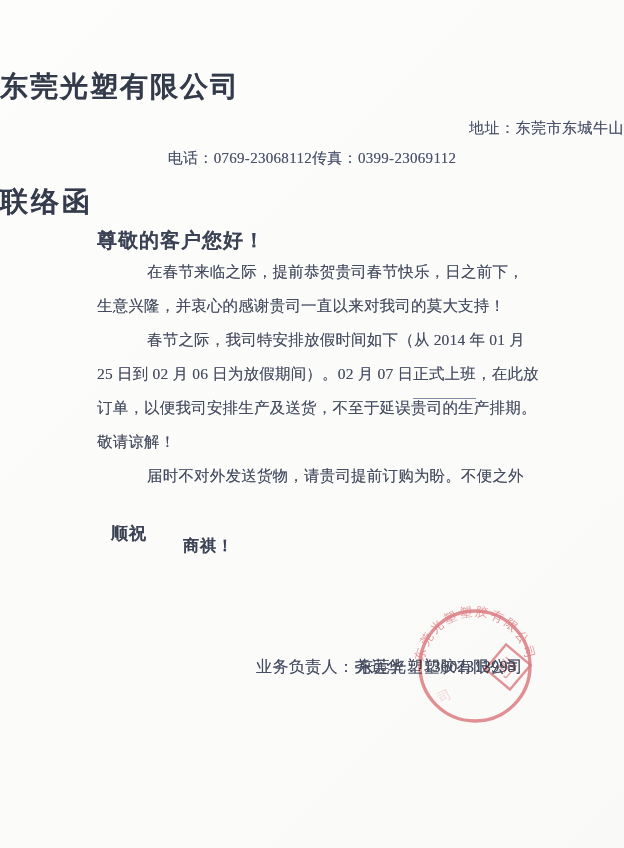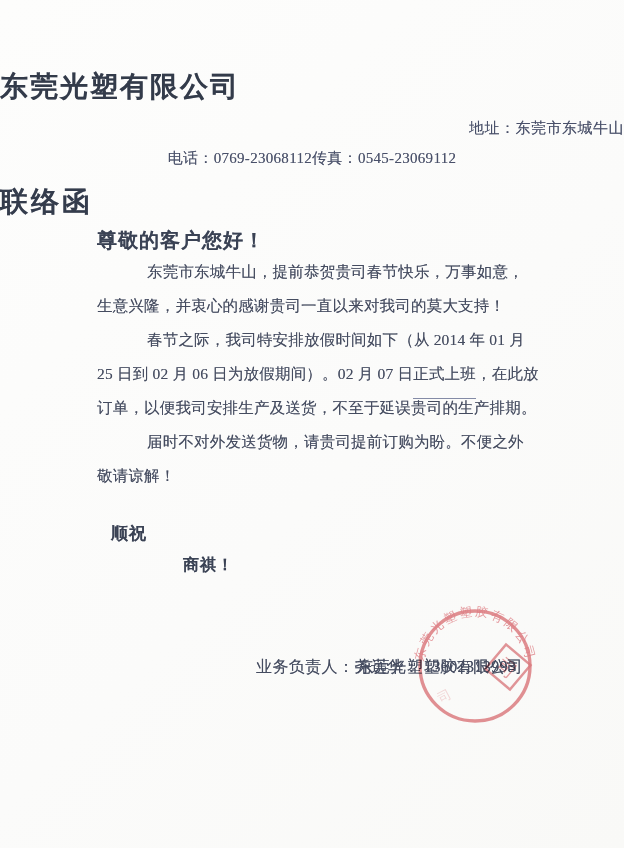--- a/index.html
+++ b/index.html
@@ -58,21 +58,21 @@
     border-bottom:1px solid rgba(92,102,138,.75);
     padding-bottom:16px;
   }
 
   
   .shunzhu{
     position:absolute;left:111px;top:522px;
     font-size:17px;font-weight:bold;color:#3a4254;letter-spacing:1px;
   }
   .shangqi{
-    position:absolute;left:183px;top:555px;
+    position:absolute;left:183px;top:536px;
     font-size:16px;font-weight:bold;color:#3a4254;letter-spacing:1px;
   }
 
   
   .sig-contact{
     position:absolute;left:256px;top:621px;
     font-size:16px;color:#454c60;letter-spacing:.4px;white-space:nowrap;margin-top:36px;
   }
   .sig-contact .phone-num{margin-left:4px;}
   .sig-company{
@@ -114,37 +114,37 @@
 <body>
 
 <div class="page">
 
   <div class="company-name scan-text">东莞光塑有限公司</div>
 
   <div class="address-line scan-text">地址：东莞市东城牛山</div>
 
   <div class="phone-line scan-text">
     <span><span>电话：</span><span>0769-23068112</span></span>
-    <span><span>传真：</span><span>0545-23069112</span></span>
+    <span><span>传真：</span><span>0399-23069112</span></span>
   </div>
 
   <div class="doc-title scan-text">联络函</div>
 
   <div class="greeting scan-text">尊敬的客户您好！</div>
 
   <div class="letter-body scan-text">
-    <div class="line indent">东莞市东城牛山，提前恭贺贵司春节快乐，万事如意，</div>
+    <div class="line indent">在春节来临之际，提前恭贺贵司春节快乐，日之前下，</div>
     <div class="line">生意兴隆，并衷心的感谢贵司一直以来对我司的莫大支持！</div>
 
     <div class="line indent">春节之际，我司特安排放假时间如下（从 2014 年 01 月</div>
     <div class="line"><span>25 日到 02 月 06 日为放假期间）。02 月 07 日</span><span class="u-seg">正式上班</span><span>，在此放</span></div>
     <div class="line">订单，以便我司安排生产及送货，不至于延误贵司的生产排期。</div>
 
+    <div class="line">敬请谅解！</div>
     <div class="line indent">届时不对外发送货物，请贵司提前订购为盼。不便之外</div>
-    <div class="line">敬请谅解！</div>
   </div>
 
   <div class="shunzhu scan-text">顺祝</div>
   <div class="shangqi scan-text">商祺！</div>
 
   <div class="sig-contact scan-text">
     <span>业务负责人：</span><span>尧远华：</span><span class="phone-num">13602313993</span>
   </div>
   <div class="sig-company scan-text">东莞光塑塑胶有限公司</div>
 

